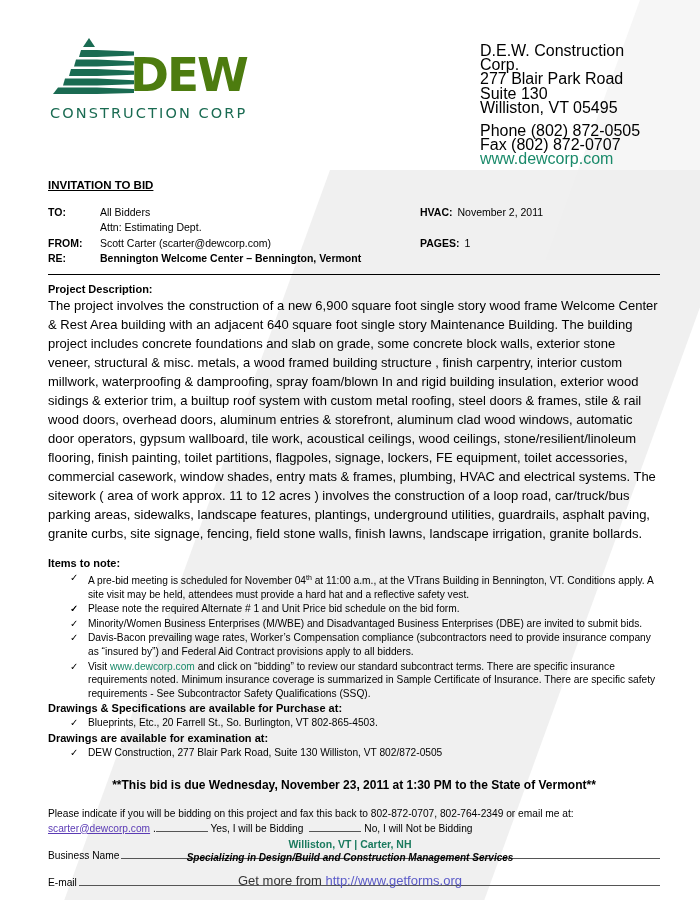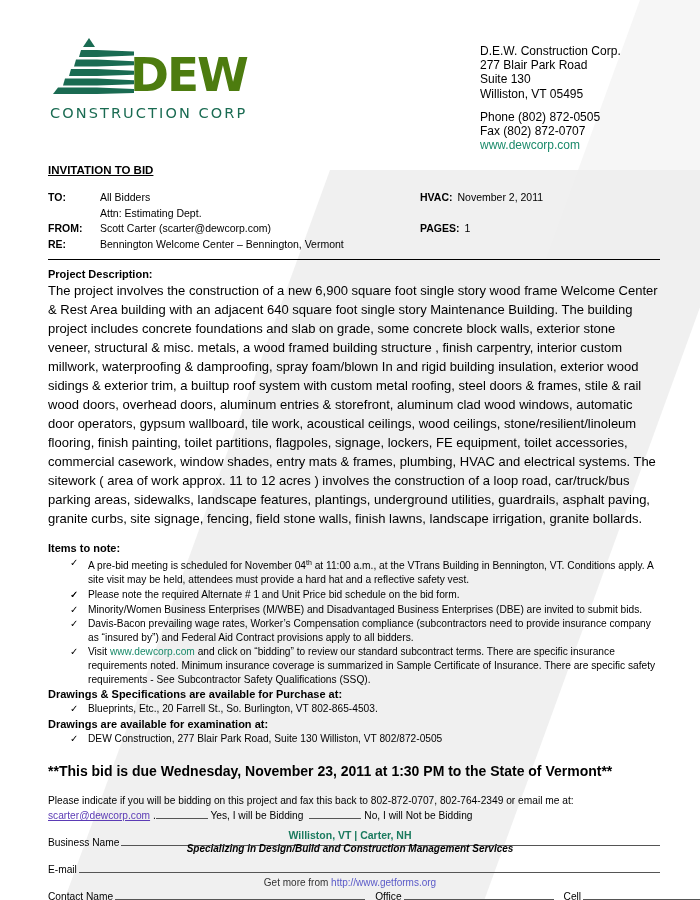--- a/index.html
+++ b/index.html
@@ -75,21 +75,21 @@
   .logo-sub {
     font-family: "DejaVu Sans", sans-serif;
     font-size: 14.5px;
     color: #1a6b52;
     letter-spacing: 2.1px;
     margin-top: 7px;
     margin-left: 2px;
   }
 
   .addr-block {
-    font-size: 12px;
+    font-size: 16px;
     line-height: 14.2px;
     padding-top: 18px;
     width: 180px;
   }
   .addr-block .sp { height: 9px; }
   .link-green { color: #1a8a6a; }
   .link-purple { color: #5b3bb5; text-decoration: underline; }
 
   
   .title {
@@ -107,21 +107,21 @@
   .meta-row {
     display: flex;
     align-items: flex-end;
   }
   .meta-lbl {
     font-weight: bold;
     width: 52px;
     flex: 0 0 52px;
   }
   .meta-val { flex: 0 0 320px; }
-  .meta-val.bold { font-weight: normal; }
+  .meta-val.bold { font-weight: bold; }
   .meta-lbl2 {
     font-weight: bold;
     margin-right: 5px;
   }
   .meta-indent {
     margin-left: 52px;
   }
 
   hr.rule {
     border: none;
@@ -157,22 +157,23 @@
   .list li .chk {
     position: absolute;
     left: 22px;
     top: 0px;
     font-size: 10px;
     color: #000;
   }
   sup { font-size: 7px; }
 
   .due {
-    font-weight: bold;
-    font-size: 14px;
+    text-align: center;
+    font-weight: bold;
+    font-size: 12px;
     margin-top: 18px;
   }
 
   .respond {
     font-size: 10.2px;
     line-height: 15px;
     margin-top: 14px;
   }
 
   
@@ -212,22 +213,22 @@
     font-weight: bold;
     color: #1a7a5e;
   }
   .foot-tag {
     font-size: 10px;
     font-style: italic;
     font-weight: bold;
     margin-top: 2px;
   }
   .foot-get {
-    font-size: 10px;
-    margin-top: 23px;
+    font-size: 13px;
+    margin-top: 10px;
     color: #333;
   }
   .foot-get a {
     color: #5a5ac8;
     text-decoration: none;
   }
 </style>
 </head>
 <body>
 

